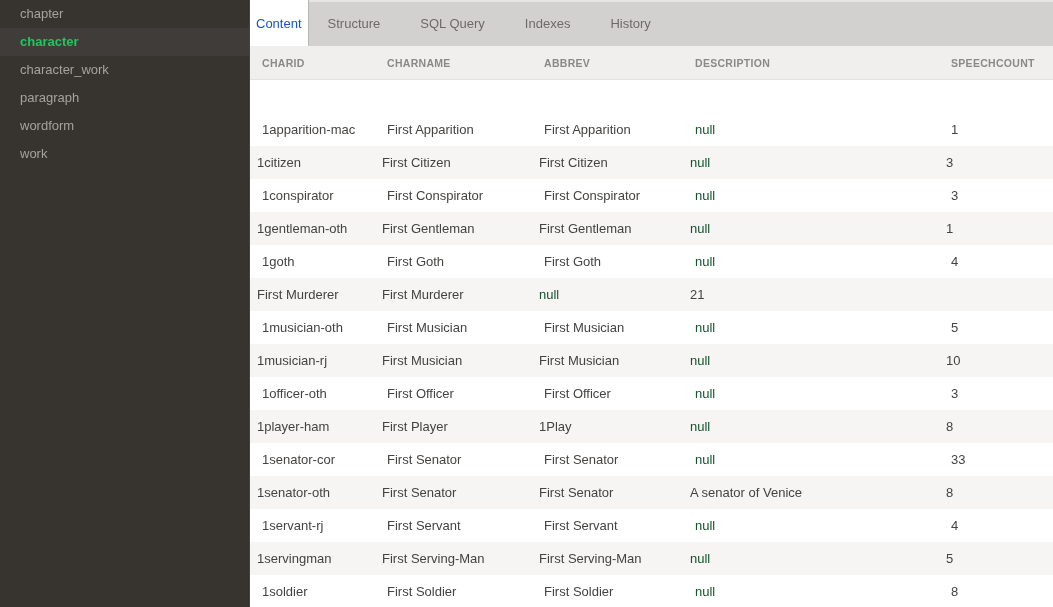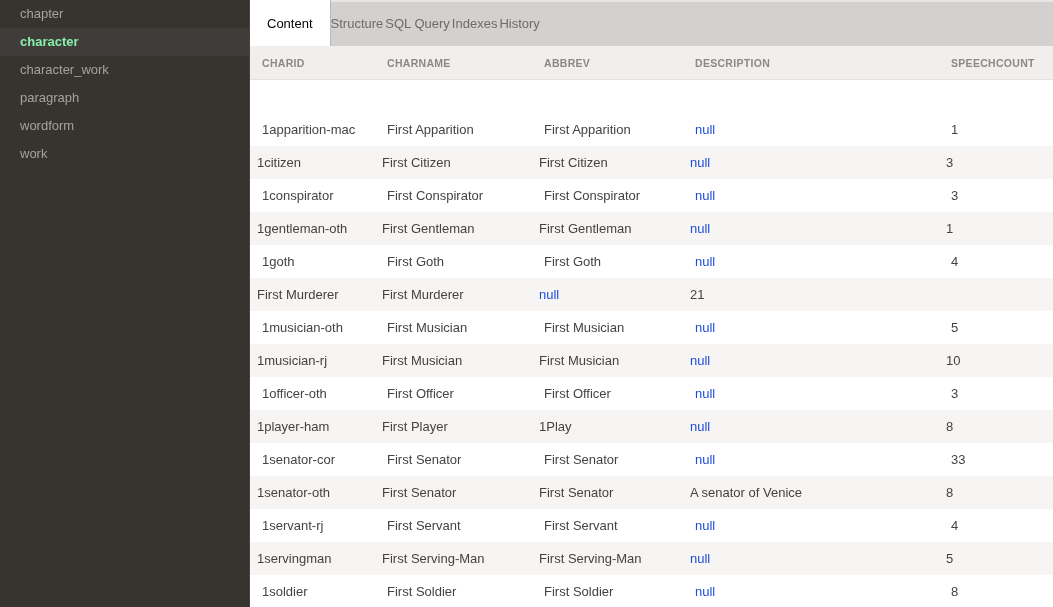--- a/index.html
+++ b/index.html
@@ -29,51 +29,51 @@
     line-height: 28px;
     padding-left: 20px;
     font-size: 13px;
     color: #A6A29E;
     cursor: pointer;
     white-space: nowrap;
     overflow: hidden;
   }
   .side-item.selected {
     background: #403C39;
-    color: #86efac;
+    color: #22c55e;
     font-weight: bold;
   }
   
   .main {
     flex: 1;
     display: flex;
     flex-direction: column;
     min-width: 0;
   }
   .tabbar {
     flex: 0 0 46px;
     height: 46px;
     background: #D3D1CF;
     box-shadow: inset 0 2px 0 #E7E5E3;
     display: flex;
     align-items: stretch;
   }
   .tab {
     display: flex;
     align-items: center;
-    padding: 0 1px;
+    padding: 0 20px;
     font-size: 13px;
     color: #6E6A67;
     cursor: pointer;
     white-space: nowrap;
   }
   .tab.active {
     background: #FFFFFF;
-    color: #000000;
-    padding: 0 17px;
+    color: #1d4ed8;
+    padding: 0 6px;
     box-shadow: 1px 0 0 #B9B7B5;
   }
   
   .grid {
     flex: 1;
     display: flex;
     flex-direction: column;
     min-height: 0;
     overflow: hidden;
     gap: 33px;
@@ -105,21 +105,21 @@
   .tr.alt { background: #F6F5F4; padding-left: 7px; }
   .td {
     display: flex;
     align-items: center;
     font-size: 13px;
     color: #454341;
     white-space: nowrap;
     overflow: hidden;
     padding-right: 10px;
   }
-  .td.null { color: #1d4ed8; }
+  .td.null { color: #14532d; }
 </style>
 </head>
 <body>
 
 <div class="app">
   <aside class="sidebar" id="sidebar">
       <div class="side-item">chapter</div>
       <div class="side-item selected">character</div>
       <div class="side-item">character_work</div>
       <div class="side-item">paragraph</div>

